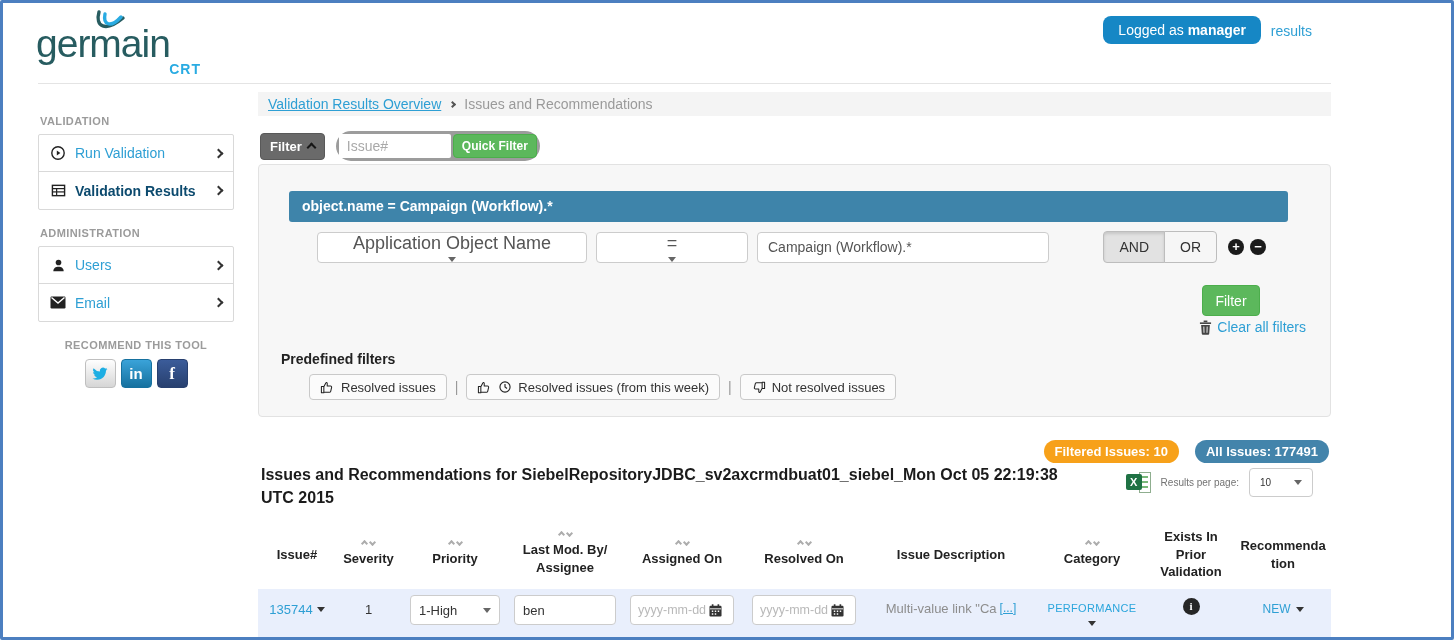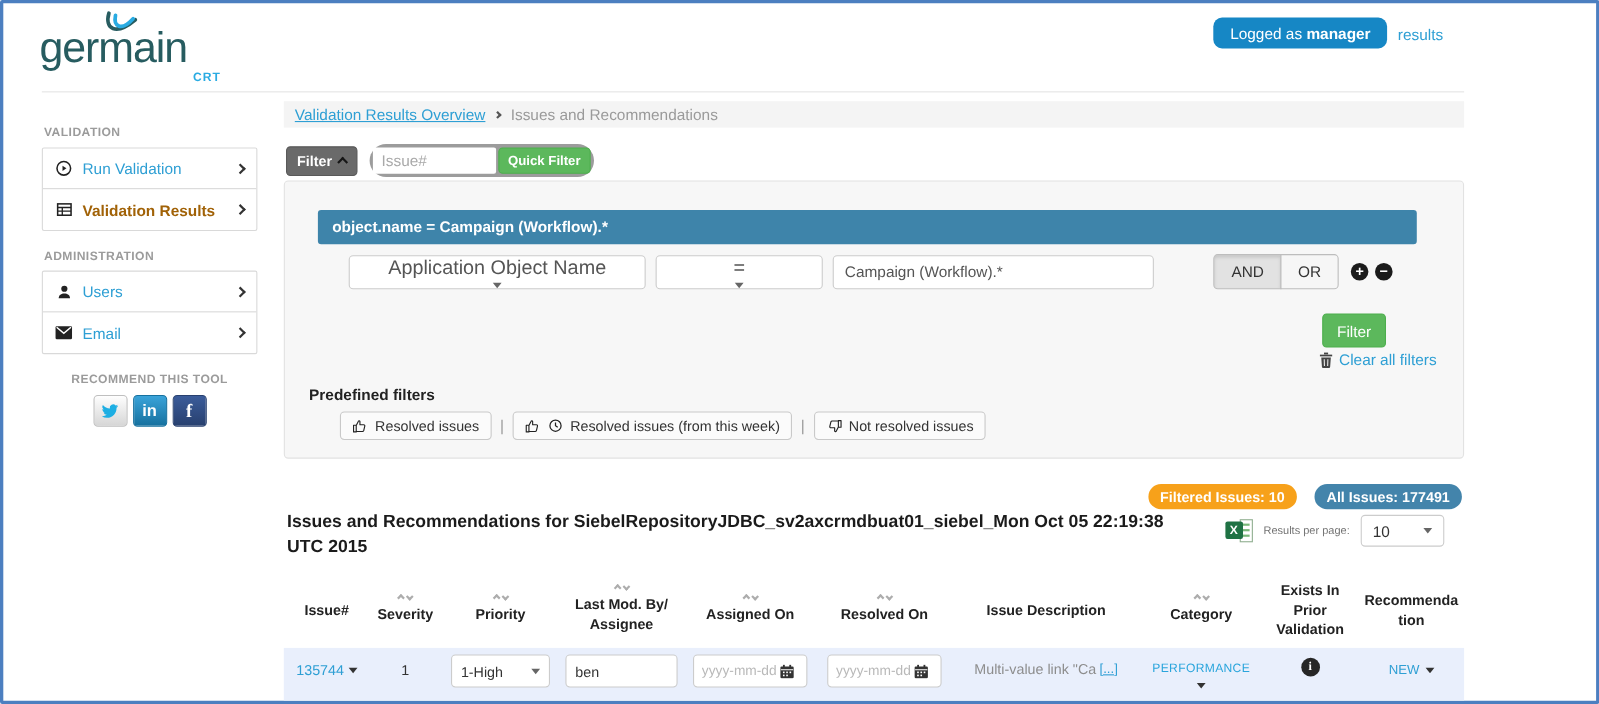--- a/index.html
+++ b/index.html
@@ -4,42 +4,42 @@
 <style>
   * { margin:0; padding:0; box-sizing:border-box; }
   html,body { width:1454px; height:640px; background:#fff; font-family:"Liberation Sans", sans-serif; overflow:hidden; }
   .page { position:relative; width:1454px; height:640px; background:#fff; border:3px solid #4c7fc0; border-radius:2px; overflow:hidden; }
 
   a { cursor:pointer; }
 
   
   .logo { position:absolute; left:33px; top:10px; width:165px; height:64px; cursor:pointer; }
   .logo-text { font-size:39px; color:#275c60; letter-spacing:-1px; line-height:62px; }
-  .logo-sub { position:absolute; right:0px; bottom:0px; font-size:11px; font-weight:bold; color:#29abe2; letter-spacing:1px; }
+  .logo-sub { position:absolute; right:0px; bottom:0px; font-size:14px; font-weight:bold; color:#29abe2; letter-spacing:1px; }
   .logo-swoosh { position:absolute; left:56px; top:-4px; }
   .header-divider { position:absolute; top:80px; left:35px; width:1293px; border-top:1px solid #e4e4e4; }
   .logged-pill { position:absolute; top:13px; right:190px; height:28px; line-height:28px; background:#1687c5; color:#fff; font-size:14px; border-radius:8px; padding:0 15px; cursor:pointer; white-space:nowrap; }
   .logged-pill b { font-weight:bold; }
   .logout { position:absolute; top:20px; right:139px; color:#2e9fd4; font-size:14px; text-decoration:none; }
 
   
   .chv { display:inline-block; width:7px; height:7px; border-style:solid; border-color:#333; border-width:2px 2px 0 0; }
   .chv.right { transform:rotate(45deg); }
   .chv.up { transform:rotate(-45deg); }
   .chv.small { width:5px; height:5px; border-color:#555; }
   .caret { display:inline-block; width:0; height:0; border-left:4px solid transparent; border-right:4px solid transparent; border-top:5px solid #333; }
   .caret.gray { border-top-color:#666; border-left-width:4px; border-right-width:4px; }
 
   
   .sidebar { position:absolute; left:35px; top:112px; width:196px; }
   .side-heading { font-size:11px; font-weight:bold; color:#9b9b9b; letter-spacing:.4px; margin:0 0 7px 2px; }
   .side-group { border:1px solid #d9d9d9; border-radius:2px; background:#fff; margin-bottom:17px; }
   .side-item { display:flex; align-items:center; gap:9px; height:37px; padding:0 11px; border-bottom:1px solid #d9d9d9; font-size:14px; color:#2e9fd4; cursor:pointer; }
   .side-item:last-child { border-bottom:none; }
-  .side-item.active { color:#a16207; font-weight:bold; }
+  .side-item.active { color:#0c4a6e; font-weight:bold; }
   .side-item .grow { flex:1; }
   .side-icon { display:inline-flex; width:16px; justify-content:center; }
   .recommend { text-align:center; margin-top:16px; }
   .recommend-title { font-size:11px; font-weight:bold; color:#9b9b9b; letter-spacing:.4px; margin-bottom:8px; }
   .social-row { display:flex; justify-content:center; gap:5px; }
   .social-btn { width:31px; height:29px; border-radius:4px; display:flex; align-items:center; justify-content:center; cursor:pointer; }
   .social-btn.tw { background:linear-gradient(#fefefe,#d6d6d6); border:1px solid #bfbfbf; }
   .social-btn.li { background:linear-gradient(#3aa3d9,#16719f); border:1px solid #16719f; color:#fff; font-weight:bold; font-size:15px; }
   .social-btn.fb { background:linear-gradient(#3b5c9a,#28406f); border:1px solid #28406f; color:#fff; font-weight:bold; font-size:17px; font-family:"Liberation Serif", serif; }
 
@@ -86,21 +86,21 @@
   .badge.blue { background:#4384ab; }
 
   .page-title { position:absolute; top:460px; left:3px; width:815px; font-size:16px; font-weight:bold; color:#1b1b1b; line-height:1.45; }
 
   .ppc { position:absolute; top:465px; right:18px; display:flex; align-items:center; gap:10px; }
   .excel { position:relative; width:25px; height:21px; cursor:pointer; }
   .excel .sheet { position:absolute; right:0; top:0; width:12px; height:21px; background:#fff; border:1px solid #8fae8f; }
   .excel .sheet i { display:block; height:2px; margin:3px 2px 0 2px; background:#79b879; }
   .excel .xbox { position:absolute; left:0; top:2px; width:16px; height:16px; background:#1f7244; color:#fff; font-weight:bold; font-size:11px; text-align:center; line-height:16px; border-radius:2px; font-style:normal; }
   .ppl { font-size:10px; color:#737373; white-space:nowrap; }
-  .pps { width:76px; height:29px; background:#fff; border:1px solid #ccc; border-radius:4px; display:flex; align-items:center; justify-content:space-between; padding:0 10px; font-size:14px; color:#333; cursor:pointer; }
+  .pps { width:64px; height:29px; background:#fff; border:1px solid #ccc; border-radius:4px; display:flex; align-items:center; justify-content:space-between; padding:0 10px; font-size:10px; color:#333; cursor:pointer; }
 
   
   .grid10 { display:grid; grid-template-columns:78px 65px 108px 112px 122px 122px 172px 110px 88px 96px; }
   .thead { position:absolute; top:518px; left:0; width:100%; height:67px; }
   .th { display:flex; flex-direction:column; align-items:center; justify-content:center; text-align:center; font-size:13px; font-weight:bold; color:#222; line-height:1.35; padding:0 4px; overflow-wrap:break-word; }
   .th .lbl { max-width:100%; overflow-wrap:break-word; }
   .sortpair { display:flex; gap:3px; margin-bottom:4px; cursor:pointer; }
   .schv { width:5px; height:5px; border-style:solid; border-color:#adadad; border-width:2px 2px 0 0; display:inline-block; }
   .schv.up { transform:rotate(-45deg); }
   .schv.down { transform:rotate(135deg); margin-top:-1px; }

